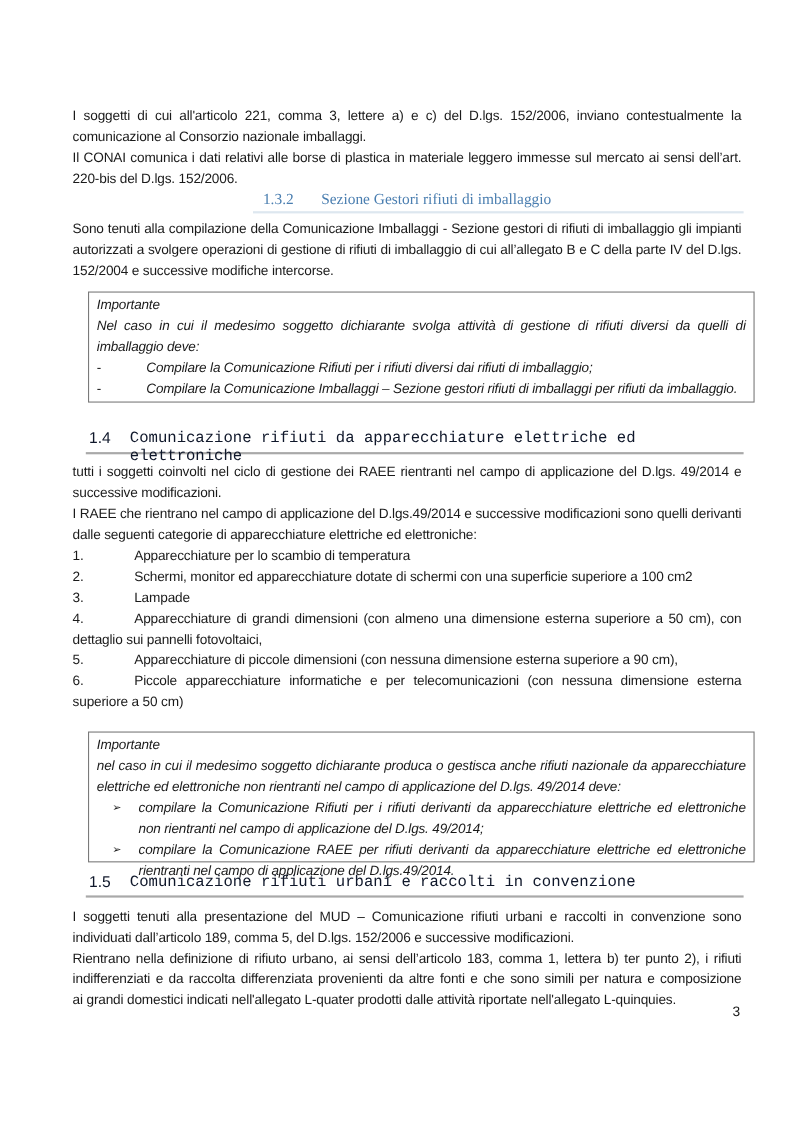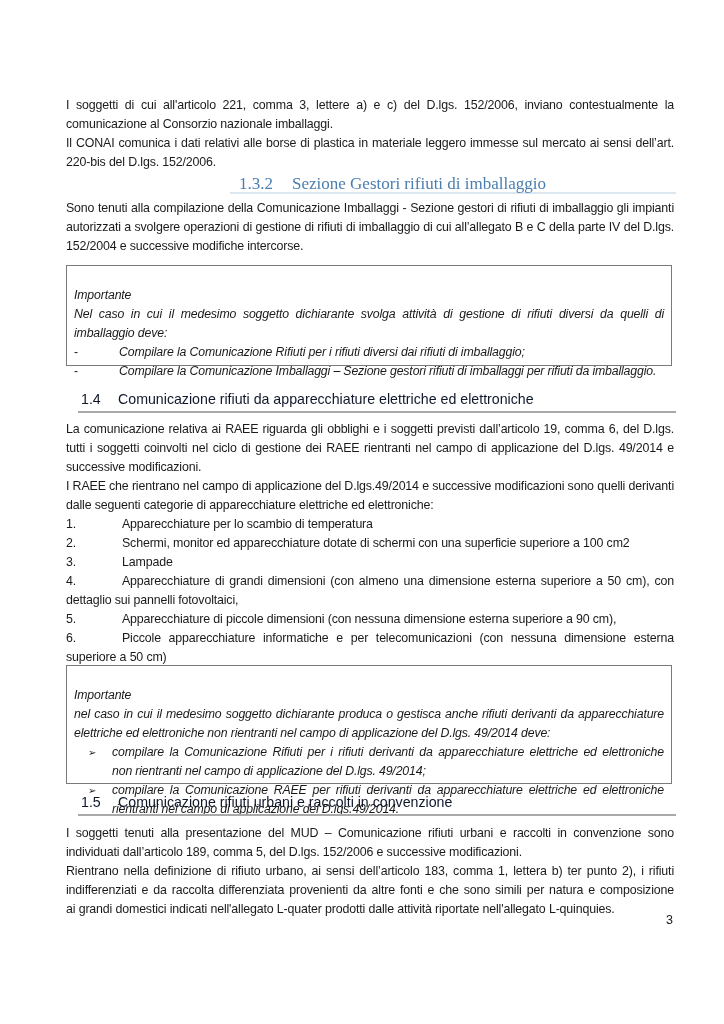--- a/index.html
+++ b/index.html
@@ -4,31 +4,31 @@
 <style>
   html, body { margin: 0; padding: 0; background: #ffffff; }
   body { width: 724px; height: 1024px; position: relative; overflow: hidden;
          font-family: "Liberation Sans", "DejaVu Sans", sans-serif; color: #1a1a1a; }
   .page { position: absolute; left: 0; top: 0; width: 724px; height: 1024px; }
   .p { position: absolute; left: 66px; width: 608px; font-size: 12.4px; line-height: 19px;
        text-align: justify; margin: 0; letter-spacing: -0.15px; }
   .p .line { display: block; }
   .p .line.just { text-align-last: justify; }
   .h3 { position: absolute; left: 230px; width: 446px; top: 172px; height: 22px;
-        font-family: "Liberation Serif", "DejaVu Serif", serif; font-size: 17px;
+        font-family: "Liberation Serif", "DejaVu Serif", serif; font-size: 14px;
         color: #4a7eb0; border-bottom: 2px solid #dde7ef; box-sizing: border-box; }
   .h3 .num { position: absolute; left: 9px; top: 2px; }
   .h3 .txt { position: absolute; left: 62px; top: 2px; }
   .h2 { position: absolute; left: 78px; width: 598px; height: 24px; box-sizing: border-box;
         border-bottom: 2px solid #a9a9a9; color: #0f172a; font-size: 14.2px; }
   .h2 .num { position: absolute; left: 3px; top: 2px; }
-  .h2 .txt { position: absolute; left: 40px; top: 2px; }
-  .box { position: absolute; left: 66px; width: 606px; border: 1px solid #7a7a7a;
+  .h2 .txt { position: absolute; left: 40px; top: 2px; font-family: Liberation Mono, monospace; }
+  .box { position: absolute; left: 80px; width: 606px; border: 1px solid #7a7a7a;
          box-sizing: border-box; font-style: italic; font-size: 12.3px; line-height: 19px;
-         padding: 20px 7px; letter-spacing: -0.15px; }
+         padding: 2px 7px; letter-spacing: -0.15px; }
   .box .line { display: block; text-align: justify; }
   .box .line.just { text-align-last: justify; }
   .bullet-dash { display: block; position: relative; padding-left: 45px; }
   .bullet-dash .mark { position: absolute; left: 0; font-style: normal; }
   .bullet-arrow { display: block; position: relative; padding-left: 38px; }
   .bullet-arrow .mark { position: absolute; left: 14px; font-style: normal; font-size: 10px; }
   .numitem { display: block; position: relative; padding-left: 56px; }
   .numitem .mark { position: absolute; left: 0; }
   .pagenum { position: absolute; left: 666px; top: 913px; font-size: 12.5px; }
 </style>
@@ -70,21 +70,20 @@
       <span>Compilare la Comunicazione Imballaggi – Sezione gestori rifiuti di imballaggi per rifiuti da imballaggio.</span>
     </span>
   </div>
 
   <div class="h2" style="top:389px;">
     <span class="num">1.4</span>
     <span class="txt">Comunicazione rifiuti da apparecchiature elettriche ed elettroniche</span>
   </div>
 
   <div class="p" style="top:420px;">
-    <span class="line just">La comunicazione relativa ai RAEE riguarda gli obblighi e i soggetti previsti dall’articolo 19, comma 6, del D.lgs.</span>
     <span class="line just">tutti i soggetti coinvolti nel ciclo di gestione dei RAEE rientranti nel campo di applicazione del D.lgs. 49/2014 e</span>
     <span class="line">successive modificazioni.</span>
     <span class="line just">I RAEE che rientrano nel campo di applicazione del D.lgs.49/2014 e successive modificazioni sono quelli derivanti</span>
     <span class="line">dalle seguenti categorie di apparecchiature elettriche ed elettroniche:</span>
     <span class="numitem">
       <span class="mark">1.</span>
       <span>Apparecchiature per lo scambio di temperatura</span>
     </span>
     <span class="numitem">
       <span class="mark">2.</span>
@@ -105,21 +104,21 @@
     </span>
     <span class="numitem" style="text-align-last:justify;">
       <span class="mark">6.</span>
       <span>Piccole apparecchiature informatiche e per telecomunicazioni (con nessuna dimensione esterna</span>
     </span>
     <span class="line">superiore a 50 cm)</span>
   </div>
 
   <div class="box" style="top:665px; height:119px;">
     <span class="line">Importante</span>
-    <span class="line just">nel caso in cui il medesimo soggetto dichiarante produca o gestisca anche rifiuti derivanti da apparecchiature</span>
+    <span class="line just">nel caso in cui il medesimo soggetto dichiarante produca o gestisca anche rifiuti nazionale da apparecchiature</span>
     <span class="line">elettriche ed elettroniche non rientranti nel campo di applicazione del D.lgs. 49/2014 deve:</span>
     <span class="bullet-arrow">
       <span class="mark">➢</span>
       <span class="line just">compilare la Comunicazione Rifiuti per i rifiuti derivanti da apparecchiature elettriche ed elettroniche</span>
       <span class="line">non rientranti nel campo di applicazione del D.lgs. 49/2014;</span>
     </span>
     <span class="bullet-arrow">
       <span class="mark">➢</span>
       <span class="line just">compilare la Comunicazione RAEE per rifiuti derivanti da apparecchiature elettriche ed elettroniche</span>
       <span class="line">rientranti nel campo di applicazione del D.lgs.49/2014.</span>

